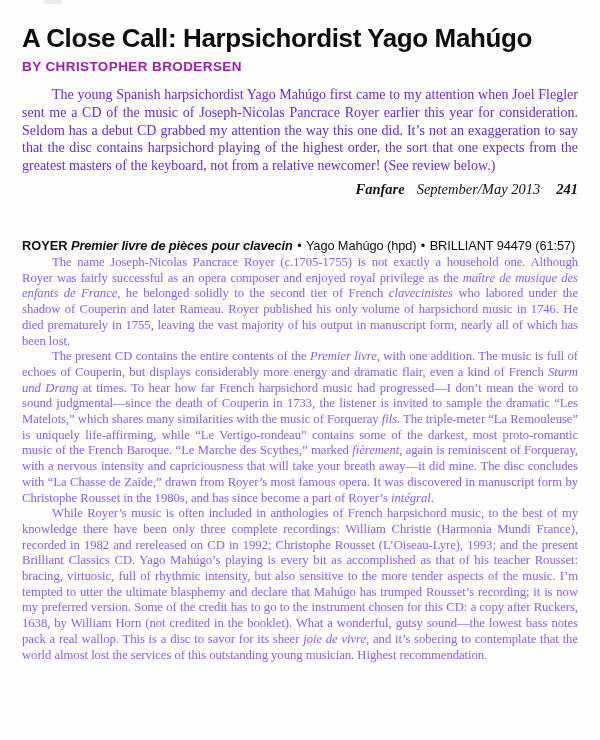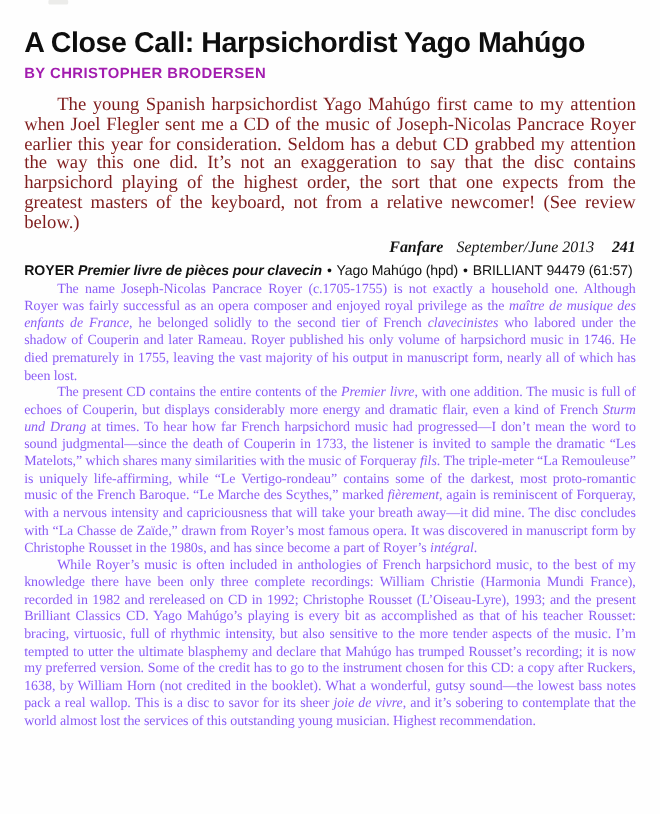--- a/index.html
+++ b/index.html
@@ -34,25 +34,25 @@
   .byline {
     font-family:"Liberation Sans", sans-serif;
     font-weight:700;
     font-size:13.5px;
     letter-spacing:0.4px;
     margin-top:7px;
     color:#a21caf;
   }
   .intro-block { position:absolute; top:86px; left:22px; right:22px; }
   .intro-paragraph {
-    font-size:17px;
+    font-size:14px;
     line-height:17.8px;
     text-align:justify;
     text-indent:30px;
-    color:#7f1d1d;
+    color:#6d28d9;
   }
   .issue-line {
     margin-top:6px;
     text-align:right;
     font-style:italic;
     font-size:14.5px;
     color:#141414;
   }
   .issue-line .mag { font-weight:700; }
   .issue-line .iss { margin-left:12px; }
@@ -93,21 +93,21 @@
   <div class="scan-mark"></div>
 
   <div class="masthead">
     <div class="article-title">A Close Call: Harpsichordist Yago Mahúgo</div>
     <div class="byline">BY CHRISTOPHER BRODERSEN</div>
   </div>
 
   <div class="intro-block">
     <p class="intro-paragraph">The young Spanish harpsichordist Yago Mahúgo first came to my attention when Joel Flegler sent me a CD of the music of Joseph-Nicolas Pancrace Royer earlier this year for consideration. Seldom has a debut CD grabbed my attention the way this one did. It’s not an exaggeration to say that the disc contains harpsichord playing of the highest order, the sort that one expects from the greatest masters of the keyboard, not from a relative newcomer! (See review below.)</p>
     <div class="issue-line">
-      <span class="mag">Fanfare</span><span class="iss">September/June 2013</span><span class="pg">241</span>
+      <span class="mag">Fanfare</span><span class="iss">September/May 2013</span><span class="pg">241</span>
     </div>
   </div>
 
   <div class="review-block">
     <div class="review-heading">
       <span class="composer">ROYER</span>
       <span class="work">Premier livre de pièces pour clavecin</span>
       <span class="bullet">•</span>
       <span class="performer">Yago Mahúgo (hpd)</span>
       <span class="bullet">•</span>

